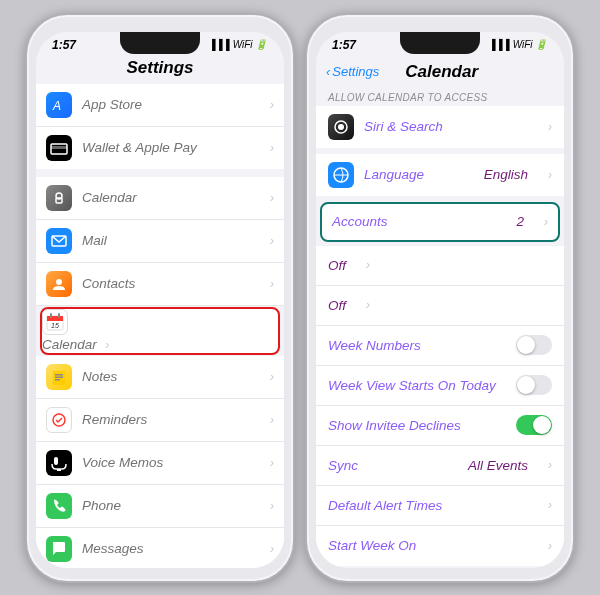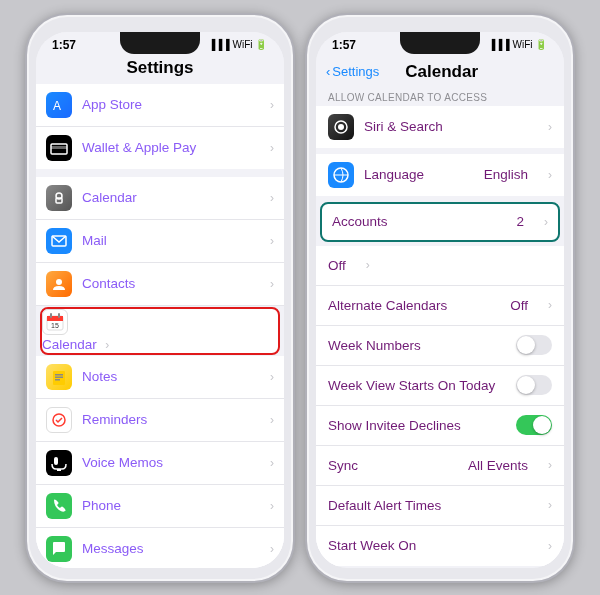--- a/index.html
+++ b/index.html
@@ -20,20 +20,21 @@
       height: 570px;
       background: #e8e8ed;
       border-radius: 42px;
       border: 2px solid #b0b0b8;
       box-shadow: inset 0 0 0 2px #f5f5f7, 0 2px 12px rgba(0,0,0,0.3);
       display: flex;
       flex-direction: column;
       align-items: center;
       overflow: hidden;
       position: relative;
+      font-style: italic;
     }
 
     .phone-screen {
       width: 248px;
       height: 536px;
       background: #f2f2f7;
       border-radius: 32px;
       overflow: hidden;
       margin-top: 17px;
       display: flex;
@@ -123,21 +124,21 @@
       display: flex;
       align-items: center;
       justify-content: center;
       font-size: 14px;
       color: #fff;
     }
 
     .row-label {
       flex: 1;
       font-size: 13.5px;
-      color: #8b5cf6;
+      color: #737373;
     }
 
     .row-chevron {
       color: #c7c7cc;
       font-size: 12px;
       margin-left: 4px;
     }
 
     
     .calendar-row-highlighted {
@@ -203,21 +204,21 @@
       padding: 8px 12px;
       background: #fff;
       border-bottom: 0.5px solid #e5e5ea;
       min-height: 40px;
     }
     .cal-row:last-child { border-bottom: none; }
 
     .cal-row-label {
       flex: 1;
       font-size: 13.5px;
-      color: #701a75;
+      color: #8b5cf6;
     }
 
     .cal-row-value {
       font-size: 13.5px;
       color: #701a75;
       margin-right: 16px;
     }
 
     .cal-row-icon {
       width: 26px;
@@ -499,21 +500,20 @@
 
       <div class="cal-group">
         <div class="cal-group-items">
 
           <div class="cal-row">
             <span class="cal-row-value">Off</span>
             <span class="row-chevron">›</span>
           </div>
 
           <div class="cal-row">
-            <span class="cal-row-label">Alternate Calendars</span>
             <span class="cal-row-value">Off</span>
             <span class="row-chevron">›</span>
           </div>
 
           <div class="cal-row">
             <span class="cal-row-label">Week Numbers</span>
             <div class="toggle toggle-off"></div>
           </div>
 
           <div class="cal-row">

